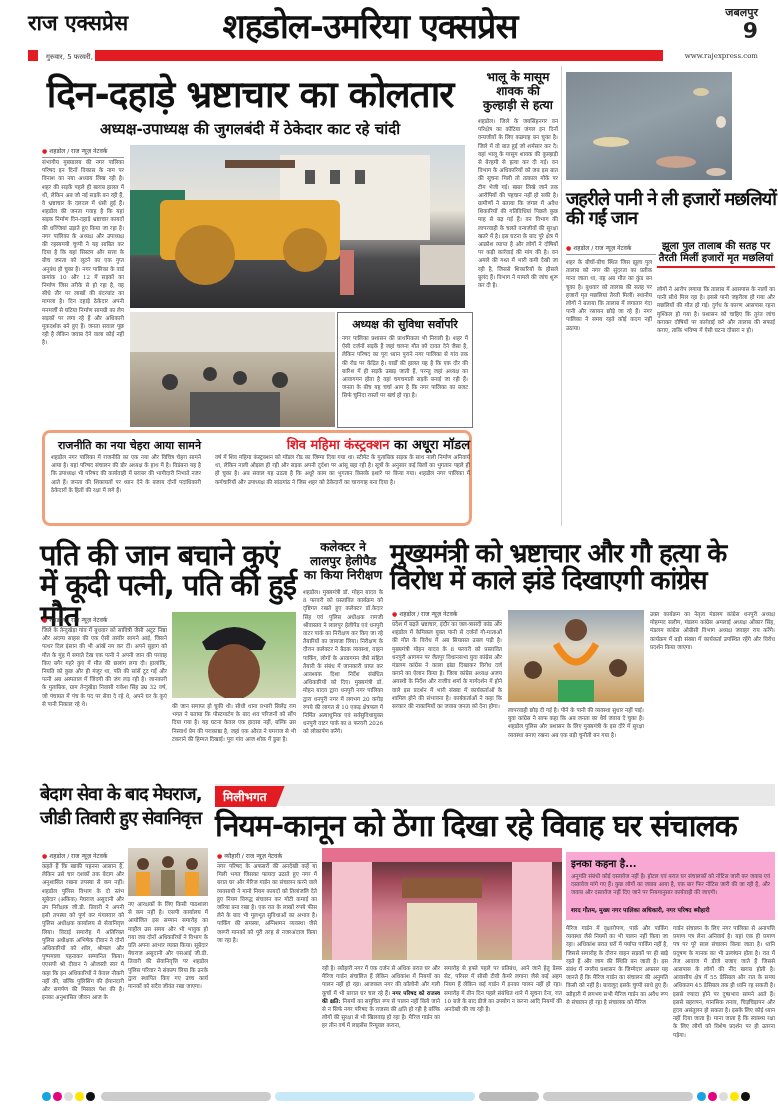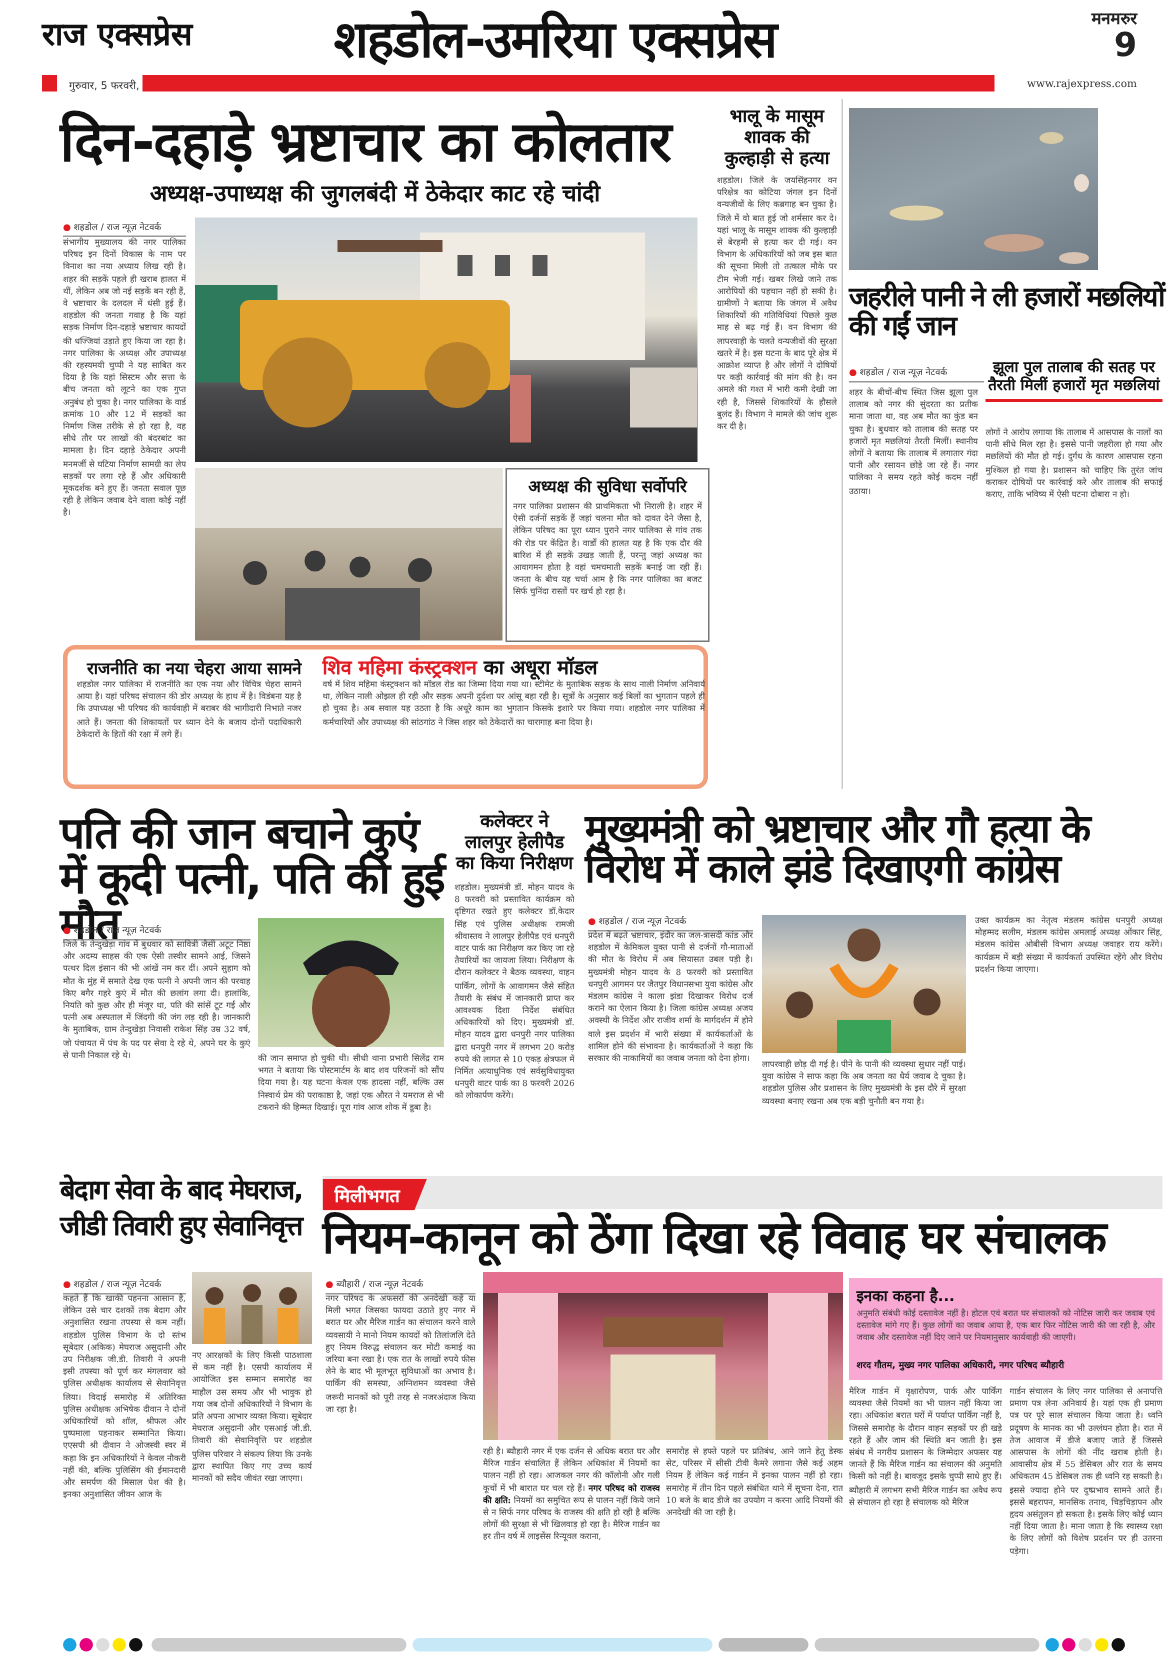--- a/index.html
+++ b/index.html
@@ -27,29 +27,29 @@
   .quote-box { background: #f9a8d4; }
   .dot { width: 9px; height: 9px; border-radius: 50%; display: inline-block; margin-right: 2px; }
   .pill { height: 9px; border-radius: 5px; background: #ccc; display: inline-block; }
 </style>
 </head>
 <body>
 
 <div class="abs masthead-brand">राज एक्सप्रेस</div>
 <div class="abs masthead-title">शहडोल-उमरिया एक्सप्रेस</div>
 <div class="abs edition">
-  <div class="city">मनमरुर</div>
+  <div class="city">जबलपुर</div>
   <div class="page">9</div>
 </div>
 <div class="abs redbar" style="left:28px;top:50px;width:10px;"></div>
 <div class="abs date-label">गुरुवार, 5 फरवरी, 2026</div>
 <div class="abs redbar" style="left:95px;top:50px;width:568px;"></div>
 <div class="abs url-label">www.rajexpress.com</div>
 
-<div class="abs headline-xl" style="left:40px;top:76px;width:420px;font-size:37px;">दिन-दहाड़े भ्रष्टाचार का कोलतार</div>
+<div class="abs headline-xl" style="left:40px;top:76px;width:420px;font-size:37px;text-align:center;">दिन-दहाड़े भ्रष्टाचार का कोलतार</div>
 <div class="abs sub" style="left:40px;top:118px;width:420px;font-size:15px;text-align:center;">अध्यक्ष-उपाध्यक्ष की जुगलबंदी में ठेकेदार काट रहे चांदी</div>
 <div class="abs byline" style="left:42px;top:147px;width:82px;">शहडोल / राज न्यूज़ नेटवर्क</div>
 <div class="abs body-text" style="left:42px;top:158px;width:82px;height:262px;">
   <span>संभागीय मुख्यालय की नगर पालिका परिषद इन दिनों विकास के नाम पर विनाश का नया अध्याय लिख रही है। शहर की सड़कें पहले ही खराब हालत में थीं, लेकिन अब जो नई सड़कें बन रही हैं, वे भ्रष्टाचार के दलदल में धंसी हुई हैं। शहडोल की जनता गवाह है कि यहां सड़क निर्माण दिन-दहाड़े भ्रष्टाचार कायदों की धज्जियां उड़ाते हुए किया जा रहा है। नगर पालिका के अध्यक्ष और उपाध्यक्ष की रहस्यमयी चुप्पी ने यह साबित कर दिया है कि यहां सिस्टम और सत्ता के बीच जनता को लूटने का एक गुप्त अनुबंध हो चुका है।</span>
   <span>नगर पालिका के वार्ड क्रमांक 10 और 12 में सड़कों का निर्माण जिस तरीके से हो रहा है, वह सीधे तौर पर लाखों की बंदरबांट का मामला है। दिन दहाड़े ठेकेदार अपनी मनमर्जी से घटिया निर्माण सामग्री का लेप सड़कों पर लगा रहे हैं और अधिकारी मूकदर्शक बने हुए हैं। जनता सवाल पूछ रही है लेकिन जवाब देने वाला कोई नहीं है।</span>
 </div>
 <div class="abs photo" style="left:130px;top:145px;width:335px;height:163px;background:linear-gradient(180deg,#cfd8de 0%,#e9e4d8 40%,#4b4b4e 70%,#2e2e31 100%);">
   <svg width="335" height="163">
     <rect x="150" y="10" width="150" height="85" fill="#f0ece4"></rect>
     <rect x="175" y="25" width="10" height="14" fill="#555"></rect>
@@ -75,21 +75,21 @@
   </svg>
 </div>
 <div class="abs box" style="left:337px;top:312px;width:136px;height:116px;padding:3px 4px;">
   <div class="sub" style="font-size:11px;text-align:center;margin-bottom:3px;">अध्यक्ष की सुविधा सर्वोपरि</div>
   <div class="body-text" style="height:90px;">नगर पालिका प्रशासन की प्राथमिकता भी निराली है। शहर में ऐसी दर्जनों सड़कें हैं जहां चलना मौत को दावत देने जैसा है, लेकिन परिषद का पूरा ध्यान पुराने नगर पालिका से गांव तक की रोड पर केंद्रित है। वार्डों की हालत यह है कि एक दौर की बारिश में ही सड़कें उखड़ जाती हैं, परन्तु जहां अध्यक्ष का आवागमन होता है वहां चमचमाती सड़कें बनाई जा रही हैं। जनता के बीच यह चर्चा आम है कि नगर पालिका का बजट सिर्फ चुनिंदा रास्तों पर खर्च हो रहा है।</div>
 </div>
 
 <div class="abs orange-box" style="left:42px;top:430px;width:430px;height:96px;">
   <div class="abs sub" style="left:6px;top:4px;width:150px;font-size:11px;text-align:right;">राजनीति का नया चेहरा आया सामने</div>
   <div class="abs body-text" style="left:6px;top:20px;width:150px;height:68px;">शहडोल नगर पालिका में राजनीति का एक नया और विचित्र चेहरा सामने आया है। यहां परिषद संचालन की डोर अध्यक्ष के हाथ में है। विडंबना यह है कि उपाध्यक्ष भी परिषद की कार्यवाही में बराबर की भागीदारी निभाते नजर आते हैं। जनता की शिकायतों पर ध्यान देने के बजाय दोनों पदाधिकारी ठेकेदारों के हितों की रक्षा में लगे हैं।</div>
-  <div class="abs sub" style="left:170px;top:2px;width:255px;font-size:13px;text-align:left;">
+  <div class="abs sub" style="left:170px;top:2px;width:255px;font-size:13px;text-align:right;">
     <span style="color:#e31b23;">शिव महिमा कंस्ट्रक्शन</span>
     <span>का अधूरा मॉडल</span>
   </div>
   <div class="abs body-text" style="left:170px;top:20px;width:255px;height:68px;">वर्ष में शिव महिमा कंस्ट्रक्शन को मॉडल रोड का जिम्मा दिया गया था। स्टीमेट के मुताबिक सड़क के साथ नाली निर्माण अनिवार्य था, लेकिन नाली ओझल ही रही और सड़क अपनी दुर्दशा पर आंसू बहा रही है। सूत्रों के अनुसार कई बिलों का भुगतान पहले ही हो चुका है। अब सवाल यह उठता है कि अधूरे काम का भुगतान किसके इशारे पर किया गया। शहडोल नगर पालिका में कर्मचारियों और उपाध्यक्ष की सांठगांठ ने जिस शहर को ठेकेदारों का चारागाह बना दिया है।</div>
 </div>
 
 <div class="abs sub" style="left:478px;top:70px;width:80px;font-size:12px;text-align:center;line-height:14px;">भालू के मासूम शावक की कुल्हाड़ी से हत्या</div>
 <div class="abs body-text" style="left:478px;top:117px;width:80px;height:410px;">शहडोल। जिले के जयसिंहनगर वन परिक्षेत्र का कोटिया जंगल इन दिनों वन्यजीवों के लिए कब्रगाह बन चुका है। जिले में वो बात हुई जो शर्मसार कर दे। यहां भालू के मासूम शावक की कुल्हाड़ी से बेरहमी से हत्या कर दी गई। वन विभाग के अधिकारियों को जब इस बात की सूचना मिली तो तत्काल मौके पर टीम भेजी गई। खबर लिखे जाने तक आरोपियों की पहचान नहीं हो सकी है। ग्रामीणों ने बताया कि जंगल में अवैध शिकारियों की गतिविधियां पिछले कुछ माह से बढ़ गई हैं। वन विभाग की लापरवाही के चलते वन्यजीवों की सुरक्षा खतरे में है। इस घटना के बाद पूरे क्षेत्र में आक्रोश व्याप्त है और लोगों ने दोषियों पर कड़ी कार्रवाई की मांग की है। वन अमले की गश्त में भारी कमी देखी जा रही है, जिससे शिकारियों के हौसले बुलंद हैं। विभाग ने मामले की जांच शुरू कर दी है।</div>
 <div class="abs col-rule" style="left:561px;top:66px;height:460px;"></div>
 

